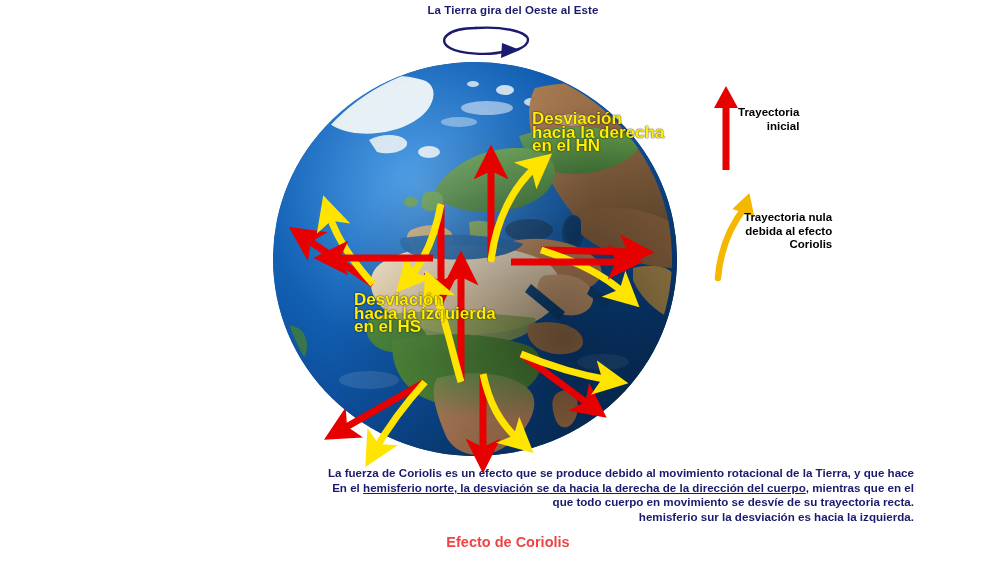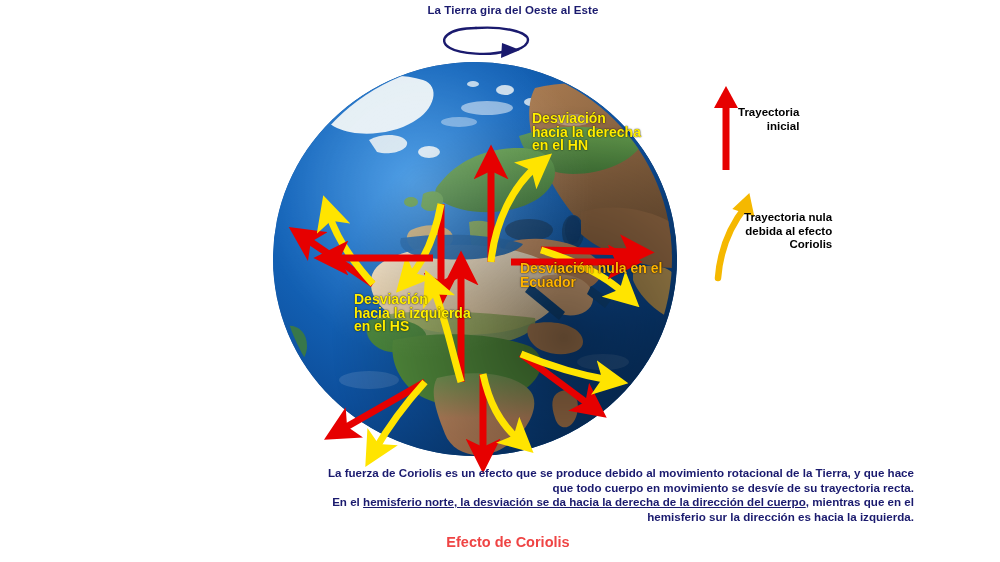--- a/index.html
+++ b/index.html
@@ -54,21 +54,21 @@
   .legend-text{
     position:absolute;
     font-size:11.5px;font-weight:bold;color:#000;
     line-height:13.5px;
     text-align:right;
   }
 
   
   .maplabel{
     position:absolute;
-    font-size:14px;font-weight:bold;
+    font-size:17px;font-weight:bold;
     line-height:13.5px;
     white-space:pre;
     text-shadow:0 0 2px rgba(0,0,0,.55),0 0 1px rgba(0,0,0,.8);
   }
   .yellowlabel{color:#ffee00;}
   .orangelabel{color:#ffb400;}
 
   
   #paragraph{
     position:absolute;left:216px;top:466px;width:690px;
@@ -271,22 +271,20 @@
         <line x1="248" y1="292" x2="318" y2="344" stroke="#e60000" stroke-width="7" marker-end="url(#redHead)"></line>
         <path d="M248 292 C 282 306, 312 314, 336 318" fill="none" stroke="#ffe400" stroke-width="7" marker-end="url(#yelHead)"></path>
       </g>
     </svg>
   </div>
 
   <div class="maplabel yellowlabel" style="left:524px;top:112px;">Desviación
 hacia la derecha
 en el HN</div>
 
-  <div class="maplabel orangelabel" style="left:512px;top:262px;">Desviación nula en el
-Ecuador</div>
 
   <div class="maplabel yellowlabel" style="left:346px;top:293px;">Desviación
 hacia la izquierda
 en el HS</div>
 
   <div id="legend">
 
     <div class="legend-row">
       <svg width="40" height="90" viewBox="0 0 40 90" style="position:absolute;left:12px;top:4px;">
         <line x1="16" y1="86" x2="16" y2="16" stroke="#e60000" stroke-width="7"></line>
@@ -302,20 +300,20 @@
         <polygon points="48,4 48,28 28,16" fill="#f5b800" transform="rotate(-12 42 16)"></polygon>
       </svg>
       <div class="legend-text" style="left:46px;top:131px;white-space:pre;">Trayectoria nula
 debida al efecto
 Coriolis</div>
     </div>
   </div>
 
   <div id="paragraph">
     <div>La fuerza de Coriolis es un efecto que se produce debido al movimiento rotacional de la Tierra, y que hace</div>
+    <div><span>En el </span><span class="u">hemisferio norte, la desviación se da hacia la derecha de la dirección del cuerpo</span><span>, mientras que en el</span></div>
     <div>que todo cuerpo en movimiento se desvíe de su trayectoria recta.</div>
-    <div><span>En el </span><span class="u">hemisferio norte, la desviación se da hacia la derecha de la dirección del cuerpo</span><span>, mientras que en el</span></div>
-    <div>hemisferio sur la dirección es hacia la izquierda.</div>
+    <div>hemisferio sur la desviación es hacia la izquierda.</div>
   </div>
 
   <div id="title">Efecto de Coriolis</div>
 
 </div>
 
 </body></html>

